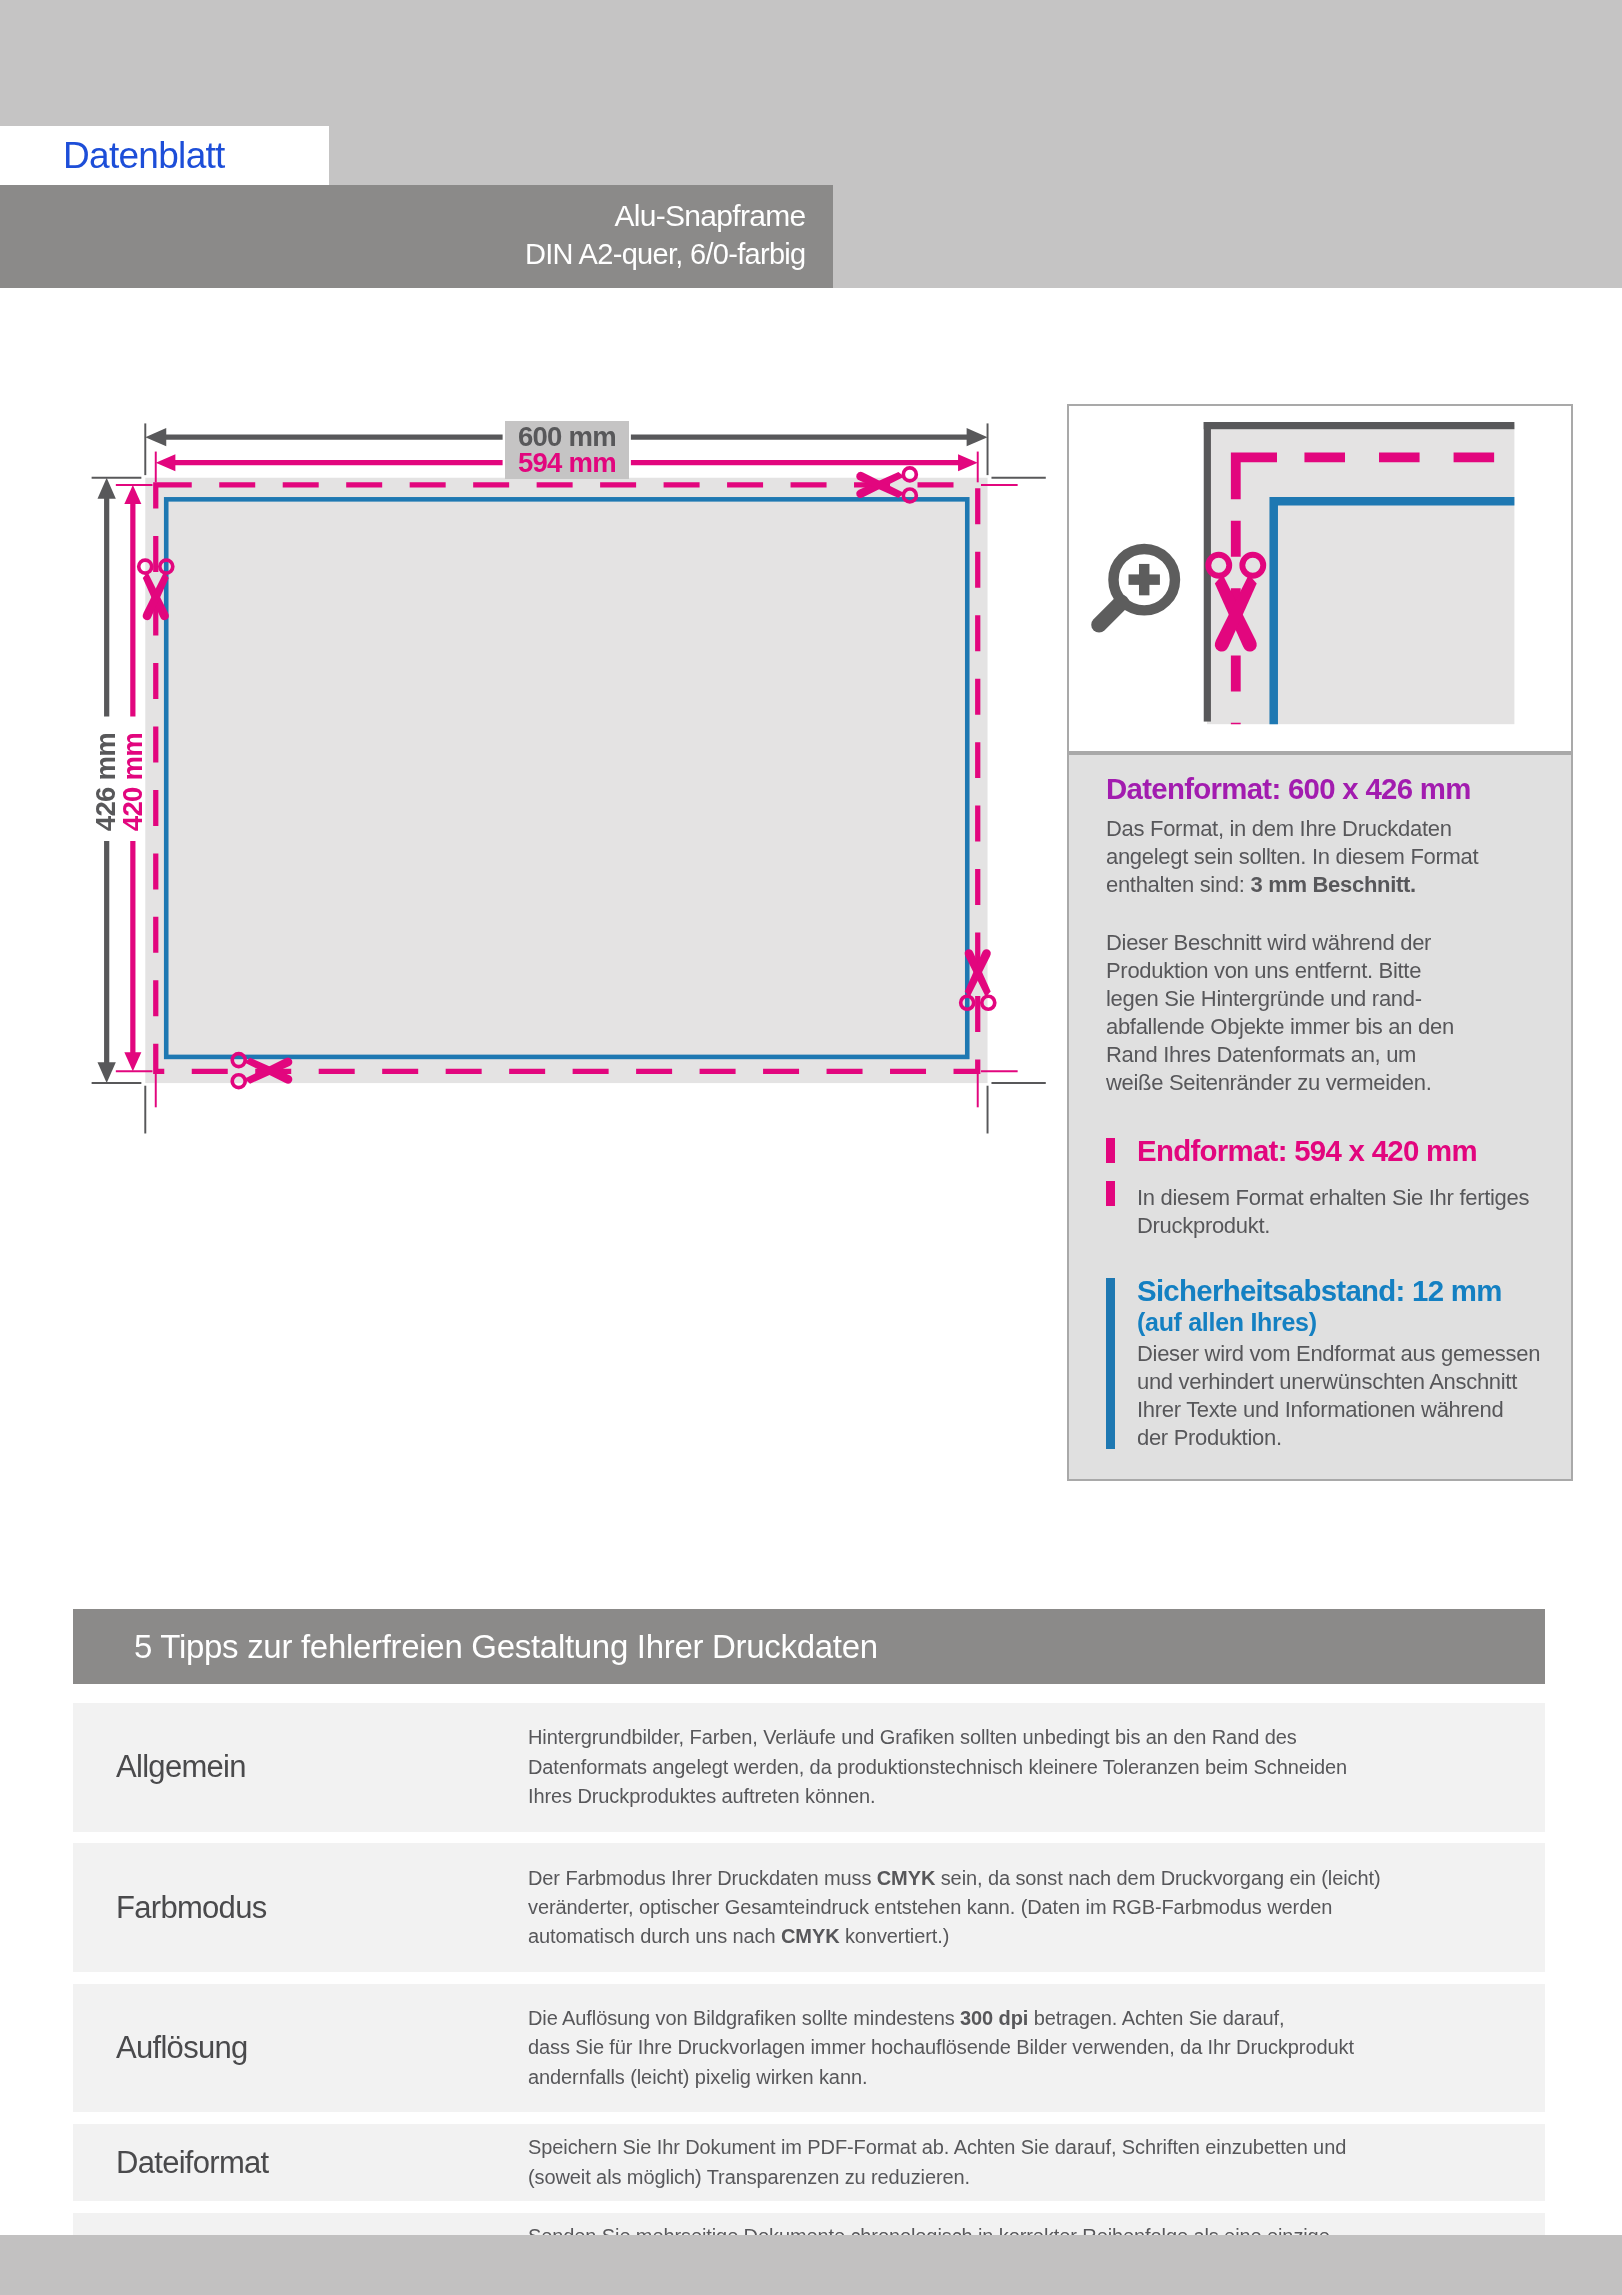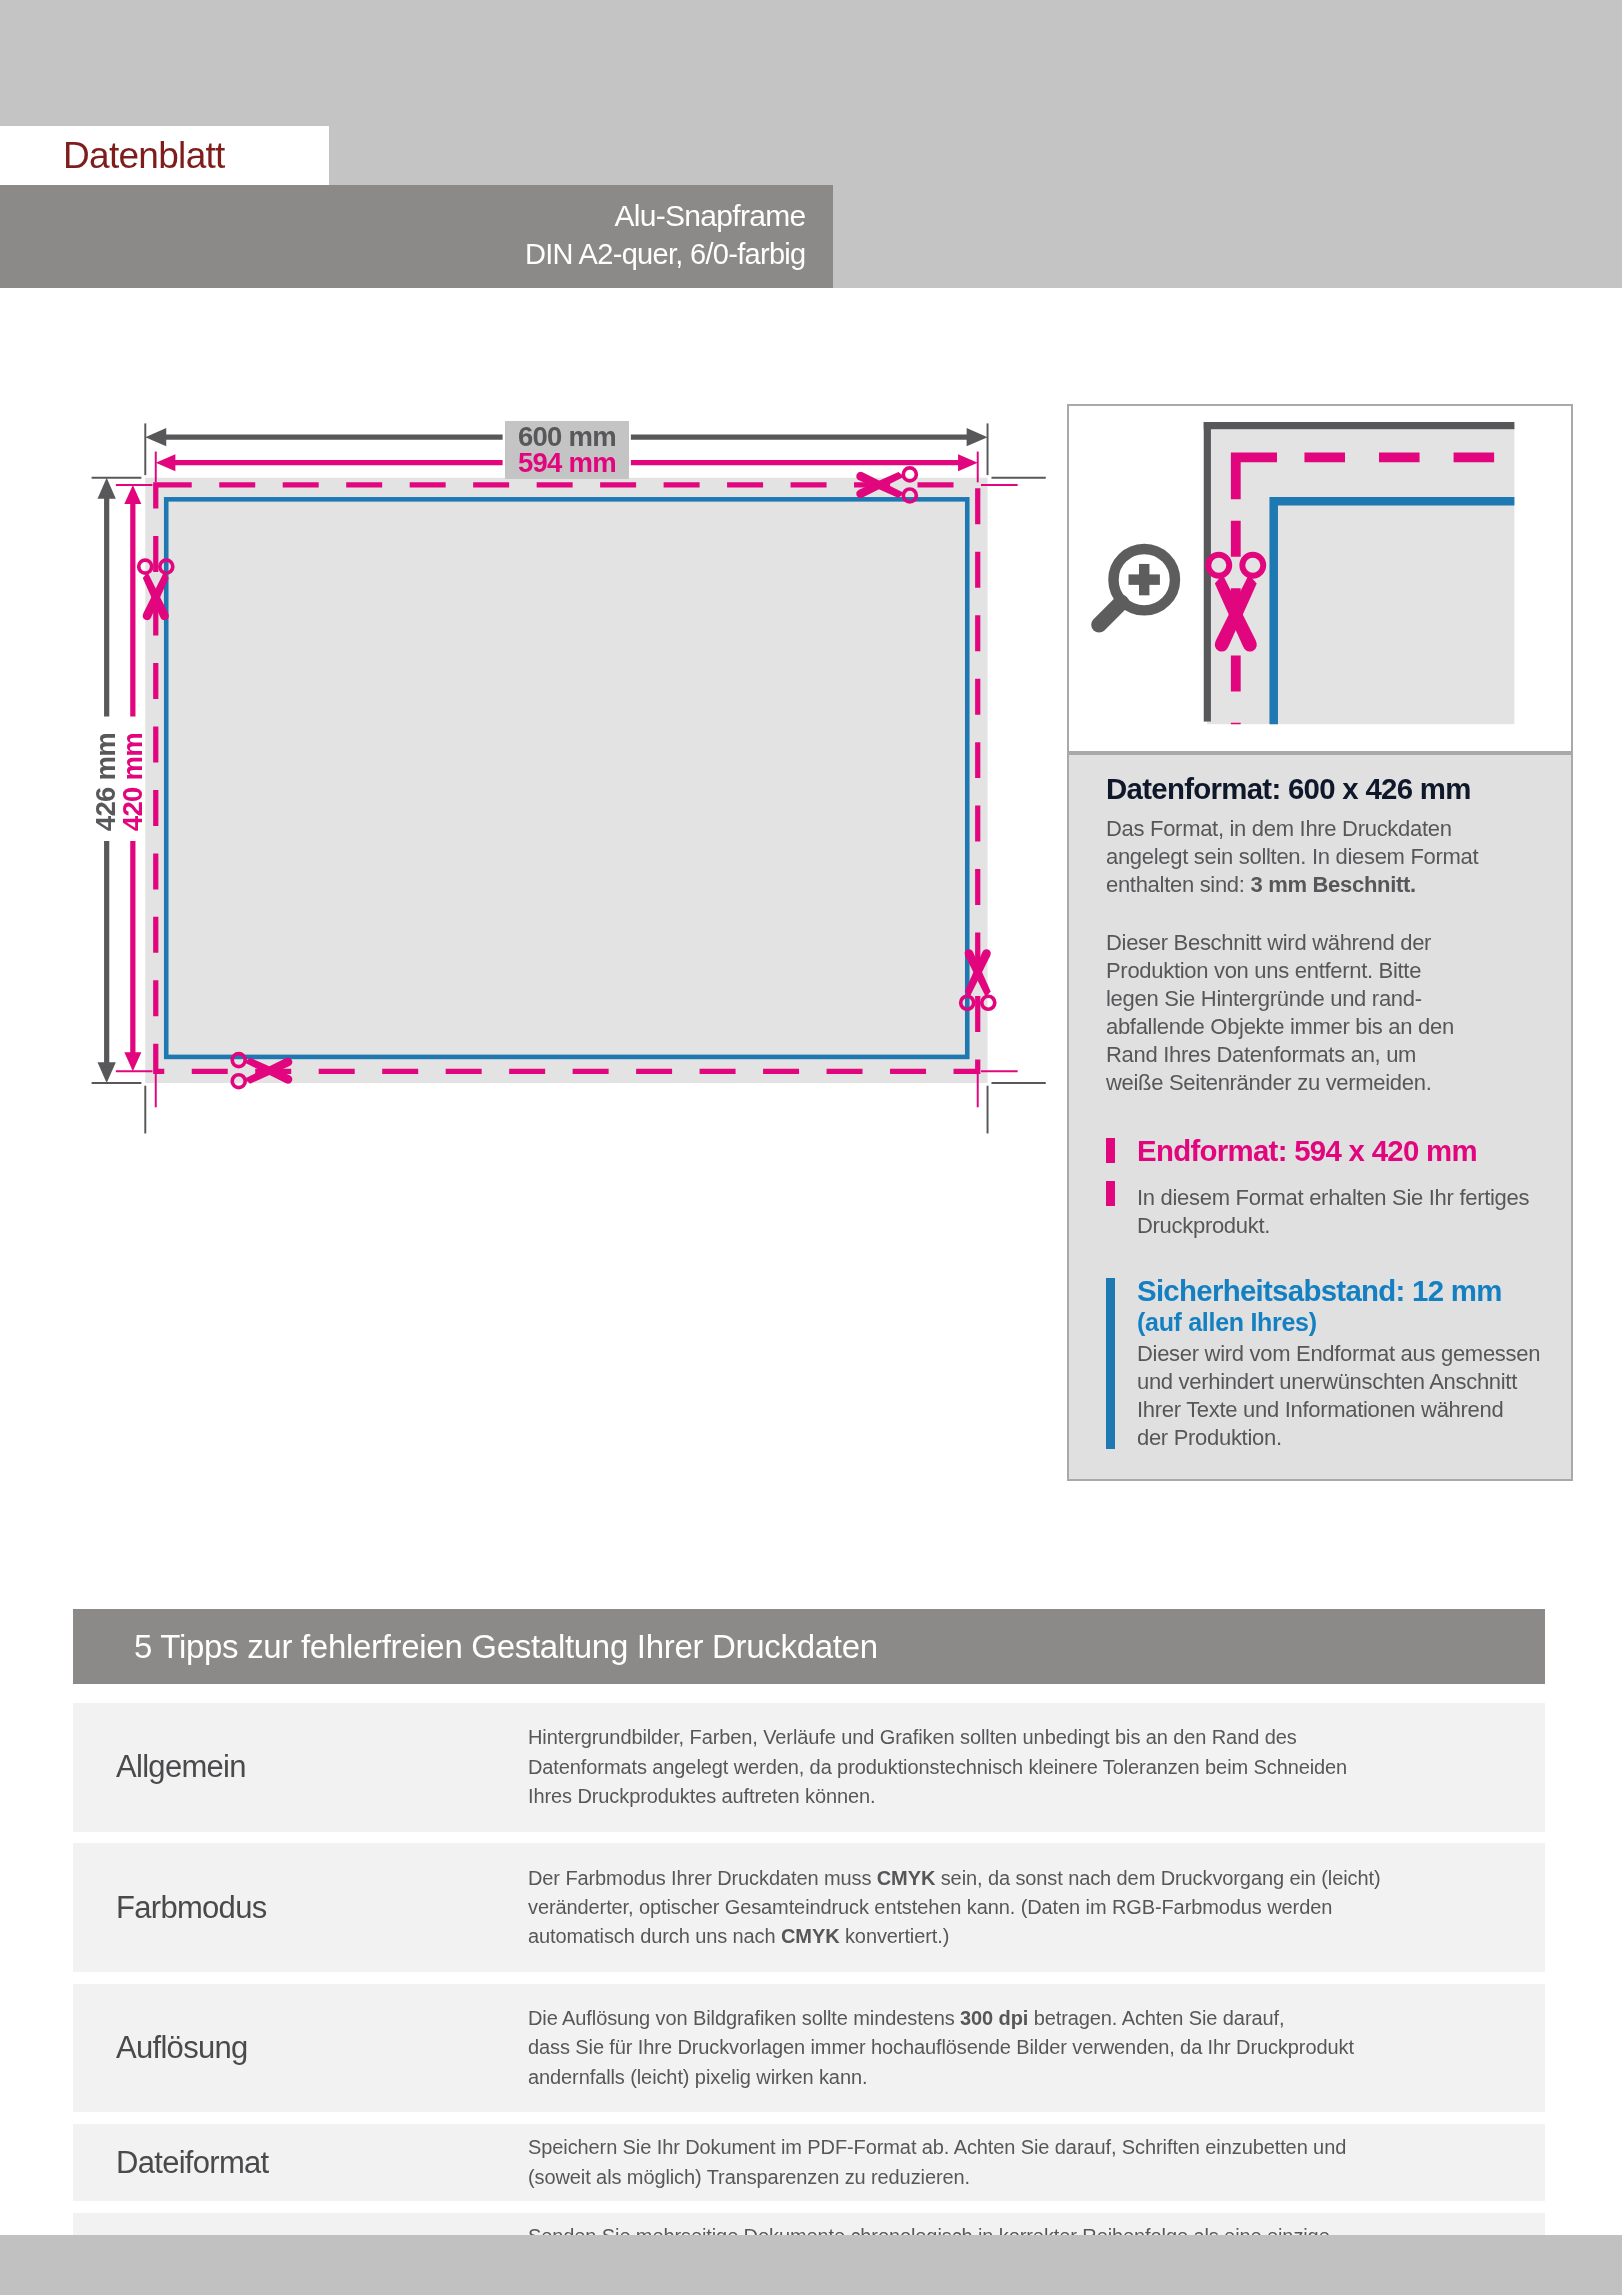--- a/index.html
+++ b/index.html
@@ -3,40 +3,40 @@
 <meta charset="utf-8">
 <style>
   html,body{margin:0;padding:0;background:#ffffff;}
   .page{position:relative;width:1623px;height:2295px;background:#ffffff;overflow:hidden;
         font-family:"Liberation Sans",sans-serif;color:#58585a;}
   .abs{position:absolute;}
 
   
   .band-light{left:0;top:0;width:1623px;height:288px;background:#c5c4c4;}
   .tab{left:0;top:126px;width:329px;height:60px;background:#ffffff;display:flex;align-items:center;}
-  .tab-label{font-size:37px;color:#7f1d1d;padding-left:63px;letter-spacing:-0.7px;}
+  .tab-label{font-size:37px;color:#1d4ed8;padding-left:63px;letter-spacing:-0.7px;}
   .band-dark{left:0;top:185px;width:833px;height:103px;background:#8b8a89;color:#ffffff;
              text-align:right;padding-right:27.5px;box-sizing:border-box;}
   .prod-title{font-size:30px;line-height:43px;margin-top:9.2px;letter-spacing:-0.7px;}
   .prod-sub{font-size:29px;line-height:34px;letter-spacing:-0.7px;}
 
   
   .dim{font-size:27.5px;font-weight:bold;letter-spacing:-0.7px;text-align:center;width:124px;}
   .dim-gray{color:#58585a;}
   .dim-magenta{color:#e2067e;}
   .rot{transform:rotate(-90deg);}
 
   
   .detail-box{left:1067px;top:404px;width:506px;height:349px;background:#ffffff;
               border:2.6px solid #a9a9a9;box-sizing:border-box;}
 
   
   .info-panel{left:1067px;top:753px;width:506px;height:728px;background:#e0e0e0;
               border:2.6px solid #a9a9a9;box-sizing:border-box;padding:17px 23.6px 0 37px;}
-  .info-h{font-size:29.4px;font-weight:bold;color:#0f172a;letter-spacing:-0.7px;}
+  .info-h{font-size:29.4px;font-weight:bold;color:#a21caf;letter-spacing:-0.7px;}
   .info-p{font-size:22px;line-height:28px;color:#57575a;letter-spacing:-0.3px;}
   .block{position:relative;}
   .block-indent{padding-left:31px;}
   .bar-magenta-dashed{position:absolute;left:0;top:3.9px;width:8.5px;height:84px;
       background:repeating-linear-gradient(to bottom,#e2067e 0 25px,transparent 25px 43px);}
   .bar-blue{position:absolute;left:0;top:3.9px;width:8.5px;bottom:2.6px;background:#1e78b2;}
   .h-magenta{color:#e2067e;margin-top:20px;}
   .h-blue{color:#1480c2;}
   .sub-blue{font-size:25px;font-weight:bold;color:#1480c2;letter-spacing:-0.3px;}
 

